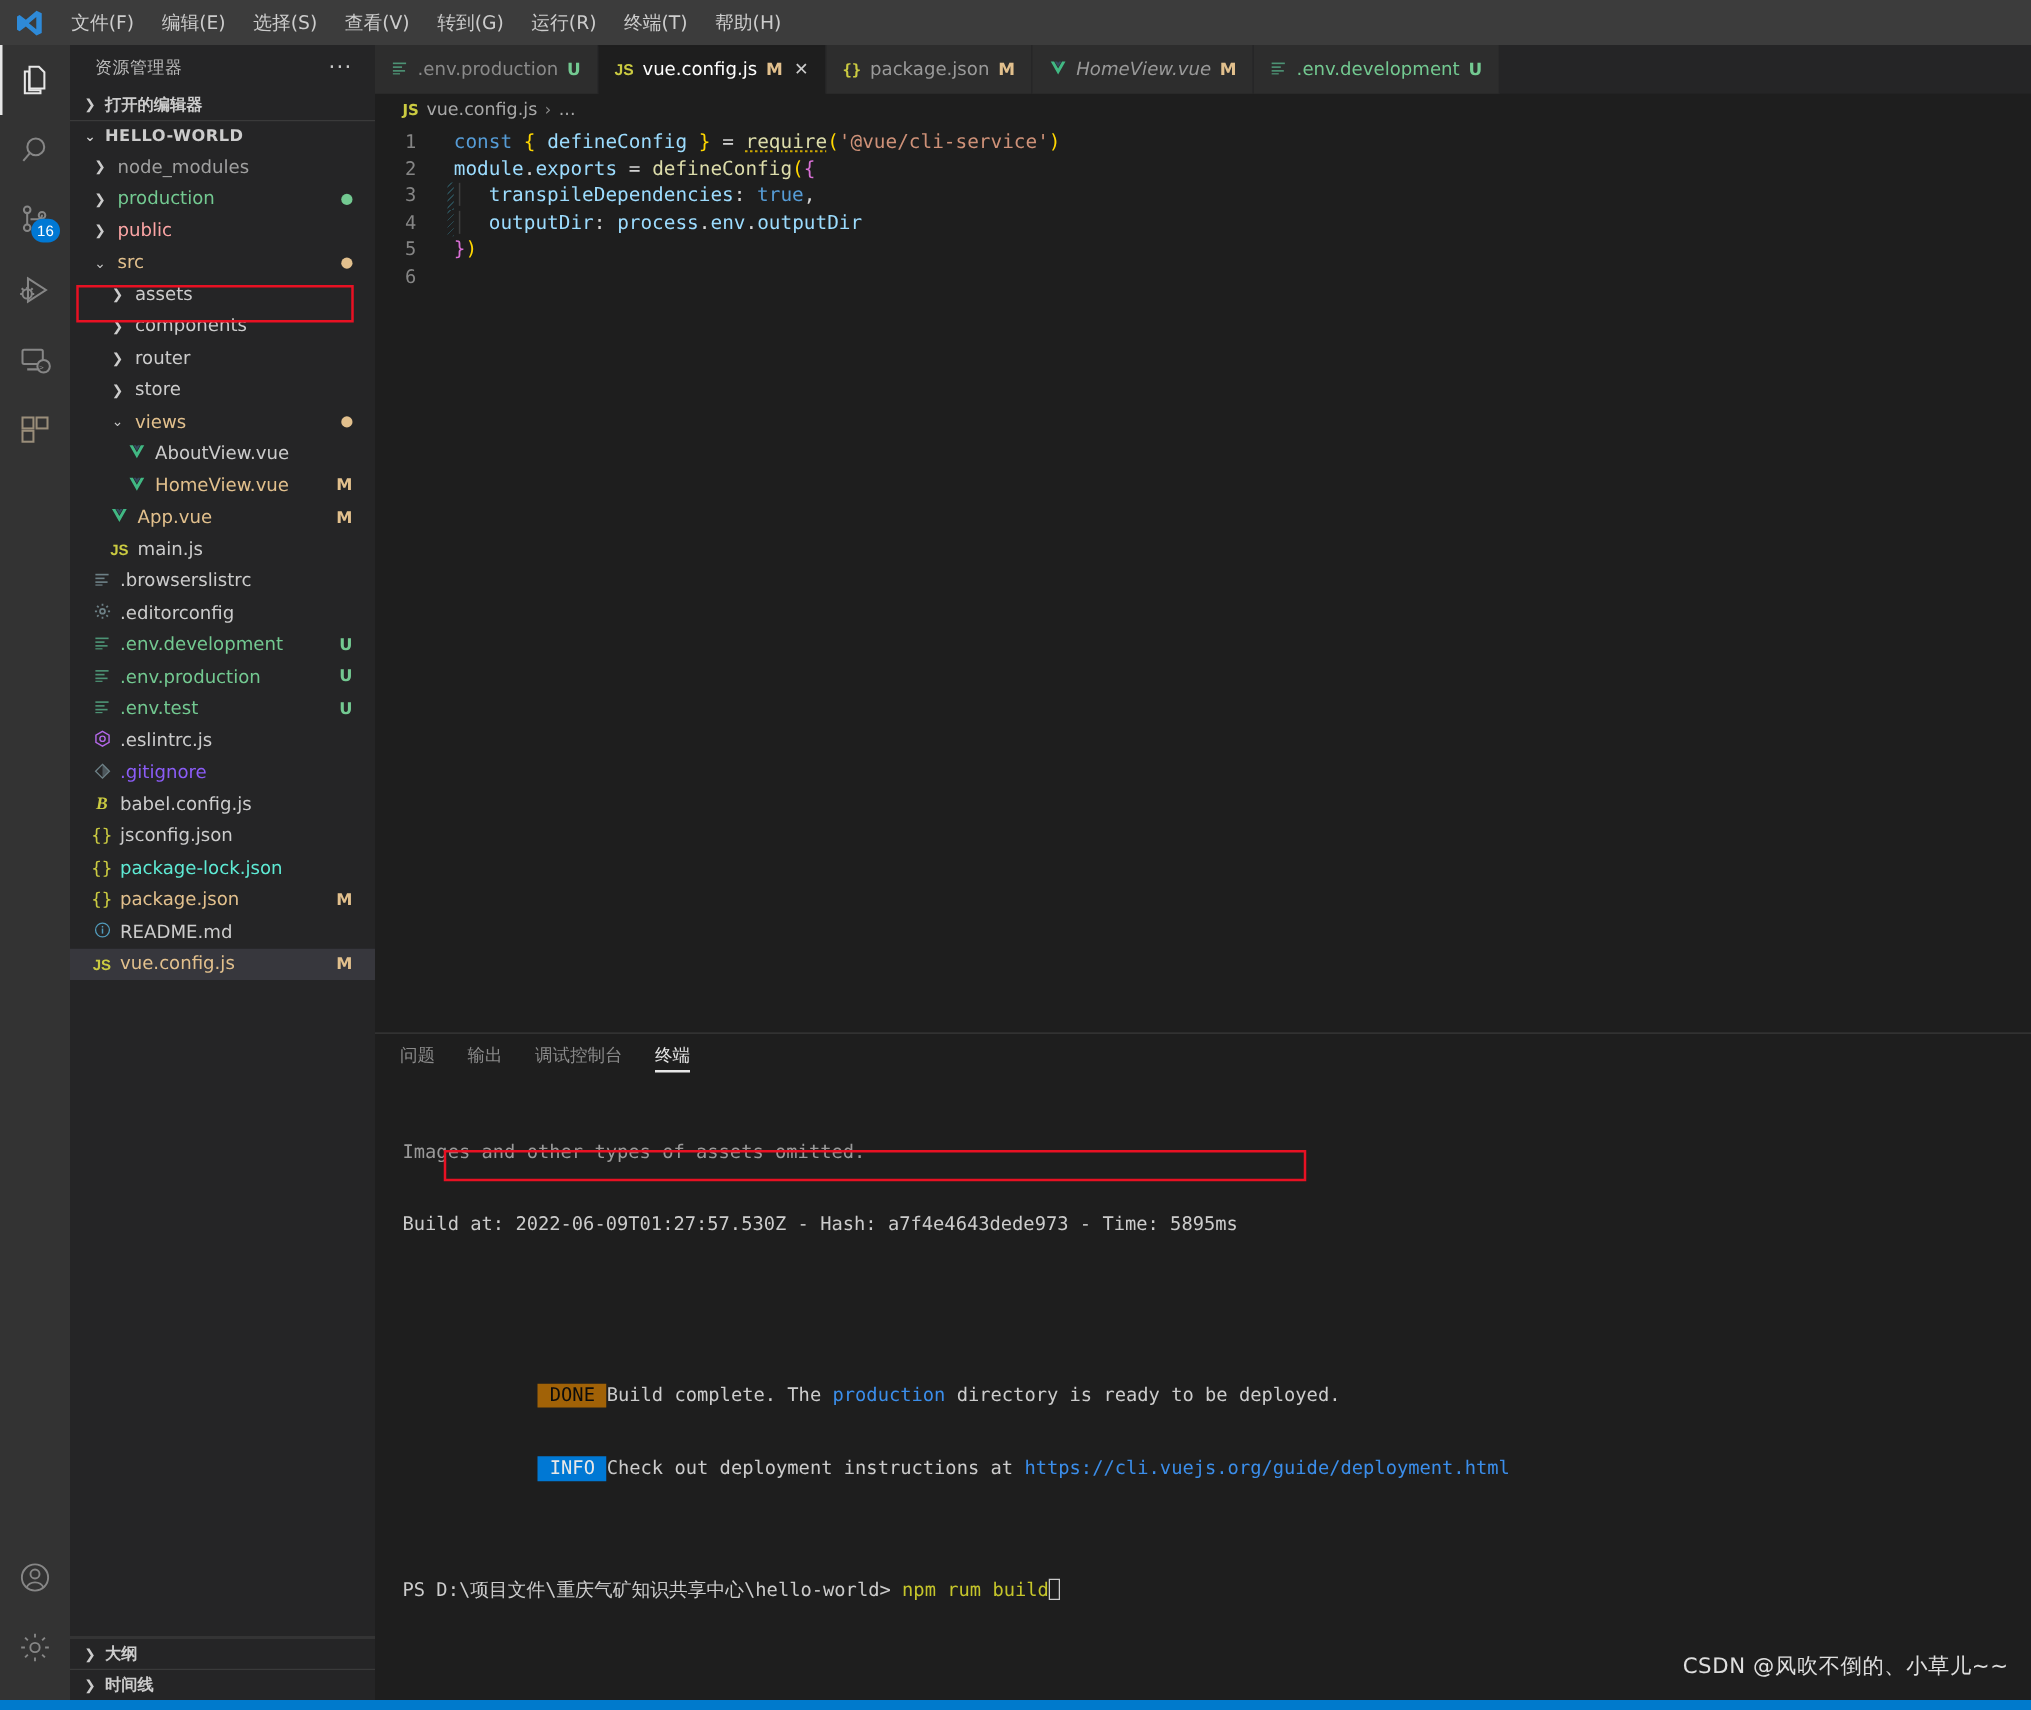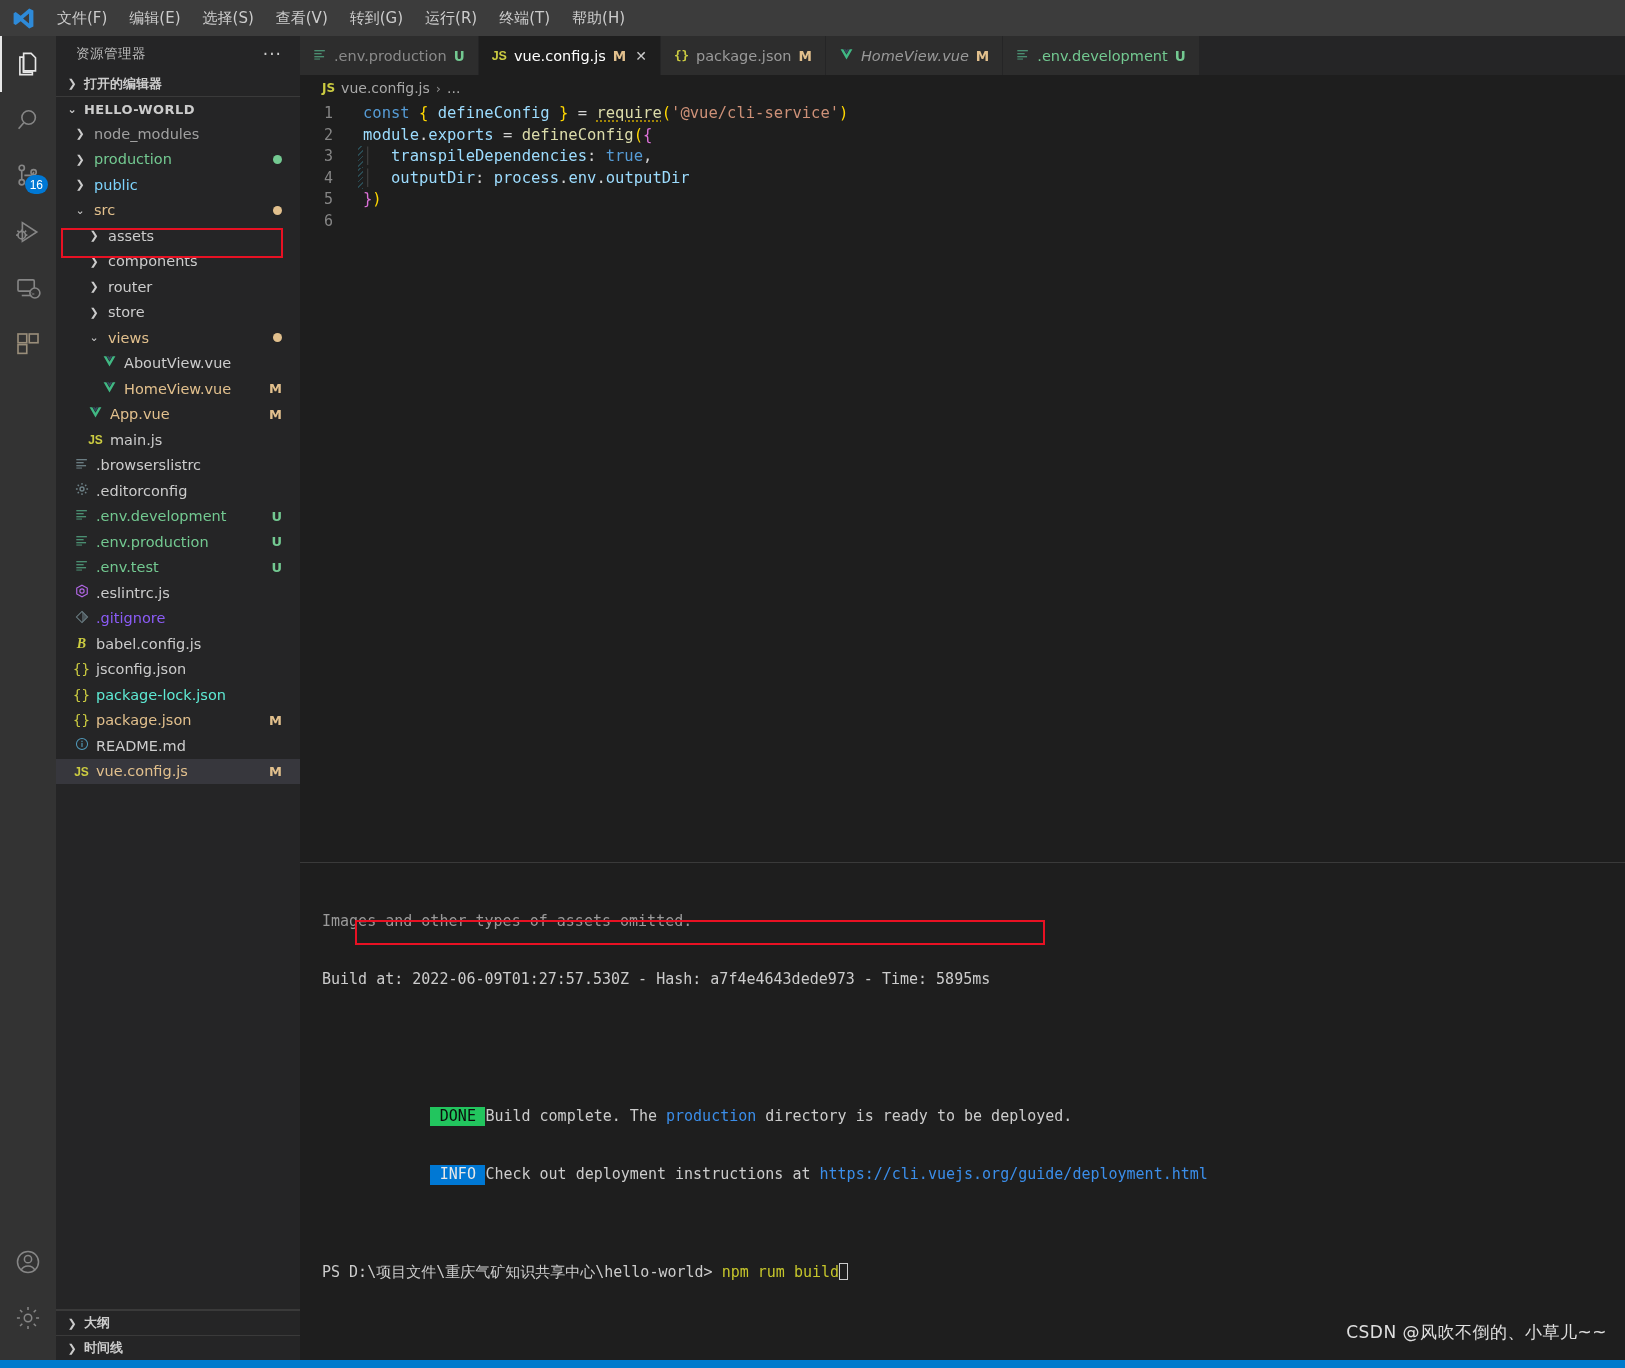--- a/index.html
+++ b/index.html
@@ -161,21 +161,21 @@
     flex: 1 1 auto; padding: 10px 0 0 22px; position: relative;
     font-family: "DejaVu Sans Mono", "Liberation Mono", monospace;
     font-size: 15px; line-height: 19.5px; color: #cccccc; white-space: pre;
   }
   .tdim { color: #9a9a9a; }
   .tline { height: 19.5px; }
   .tag {
     display: inline-block; min-width: 55px; text-align: center; color: #000000;
     font-weight: normal; padding: 0 3px;
   }
-  .tag-done { background: #22c55e; color: #0c0c0c; }
+  .tag-done { background: #a16207; color: #0c0c0c; }
   .tag-info { background: #0078d4; color: #e8e8e8; }
   .tlink { color: #3b8eea; }
   .tprod { color: #3b8eea; }
   .tyellow { color: #c5c52b; }
   .cursor-block {
     display: inline-block; width: 9px; height: 17px; border: 1px solid #cccccc;
     vertical-align: -3px;
   }
   .annot-term {
     position: absolute; border: 2px solid #e81123; pointer-events: none;
@@ -294,21 +294,21 @@
           </div>
           <div class="row">
             <span style="display: inline-block; flex: 0 0 auto; width: 16px;"></span>
             <span class="chev">❯</span>
             <span class="label folder-name" style="color: rgb(115, 201, 145); padding-left: 6px;">production</span>
             <span class="dot" style="background: rgb(115, 201, 145);"></span>
           </div>
           <div class="row">
             <span style="display: inline-block; flex: 0 0 auto; width: 16px;"></span>
             <span class="chev">❯</span>
-            <span class="label folder-name" style="color: #7dd3fc; padding-left: 6px;">public</span>
+            <span class="label folder-name" style="color: #fca5a5; padding-left: 6px;">public</span>
           </div>
           <div class="row">
             <span style="display: inline-block; flex: 0 0 auto; width: 16px;"></span>
             <span class="chev">⌄</span>
             <span class="label folder-name" style="color: rgb(226, 192, 141); padding-left: 6px;">src</span>
             <span class="dot" style="background: rgb(226, 192, 141);"></span>
           </div>
           <div class="row">
             <span style="display: inline-block; flex: 0 0 auto; width: 30px;"></span>
             <span class="chev">❯</span>
@@ -563,20 +563,26 @@
           <div class="ctext"><span class="br-p">}</span><span class="br-y">)</span></div>
         </div>
         <div class="cline">
           <div class="lnum">6</div>
           <div class="guide"></div>
           <div class="ctext"></div>
         </div>
       </div>
 
       <div class="panel">
+        <div class="panel-tabs">
+          <div class="ptab">问题</div>
+          <div class="ptab">输出</div>
+          <div class="ptab">调试控制台</div>
+          <div class="ptab active">终端</div>
+        </div>
         <div class="terminal">
           <div class="tline tdim">Images and other types of assets omitted.</div>
           <div class="tline">Build at: 2022-06-09T01:27:57.530Z - Hash: a7f4e4643dede973 - Time: 5895ms</div>
           <div class="tline">&nbsp;</div>
           <div class="tline" style="position:relative">
             <span class="tag tag-done">DONE</span><span>Build complete. The </span><span class="tprod">production</span><span> directory is ready to be deployed.</span>
           </div>
           <div class="tline">
             <span class="tag tag-info">INFO</span><span>Check out deployment instructions at </span><span class="tlink">https://cli.vuejs.org/guide/deployment.html</span>
           </div>

